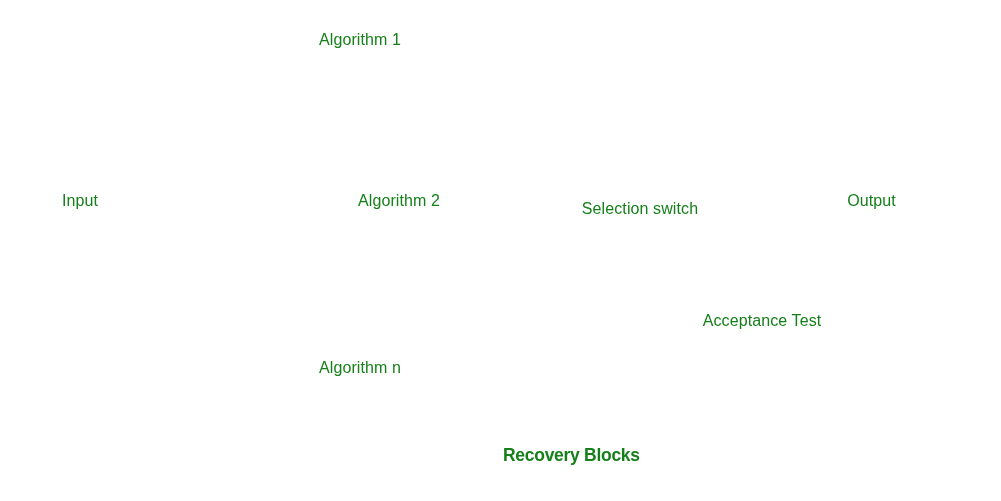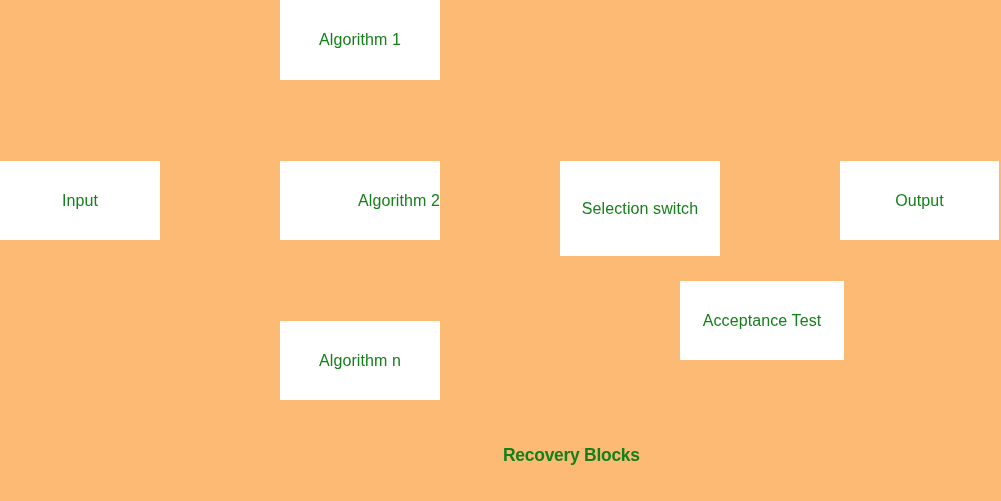--- a/index.html
+++ b/index.html
@@ -4,21 +4,21 @@
 <style>
   html, body {
     margin: 0;
     padding: 0;
     background: #000000;
   }
   #canvas {
     position: relative;
     width: 1001px;
     height: 501px;
-    background: #fdba74;
+    background: #ffffff;
     overflow: hidden;
     font-family: "Liberation Sans", sans-serif;
   }
   .node {
     position: absolute;
     background: #ffffff;
     display: flex;
     align-items: center;
     justify-content: center;
     box-sizing: border-box;
@@ -61,27 +61,27 @@
   </div>
 
   <div class="node" style="left:280px; top:161px; width:160px; height:79px;justify-content:flex-end;">
     <span class="node-label">Algorithm 2</span>
   </div>
 
   <div class="node" style="left:560px; top:161px; width:160px; height:95px;">
     <span class="node-label">Selection switch</span>
   </div>
 
-  <div class="node" style="left:840px; top:161px; width:159px; height:79px;">
+  <div class="node" style="left:792px; top:161px; width:159px; height:79px;">
     <span class="node-label">Output</span>
   </div>
 
   <div class="node" style="left:680px; top:281px; width:164px; height:79px;">
     <span class="node-label">Acceptance Test</span>
   </div>
 
-  <div class="node" style="left:280px; top:321px; width:160px; height:79px;">
+  <div class="node" style="left:280px; top:328px; width:160px; height:79px;">
     <span class="node-label">Algorithm n</span>
   </div>
 
   <div class="caption" style="left:503px; top:444px;">Recovery Blocks</div>
 
 </div>
 
 </body></html>

